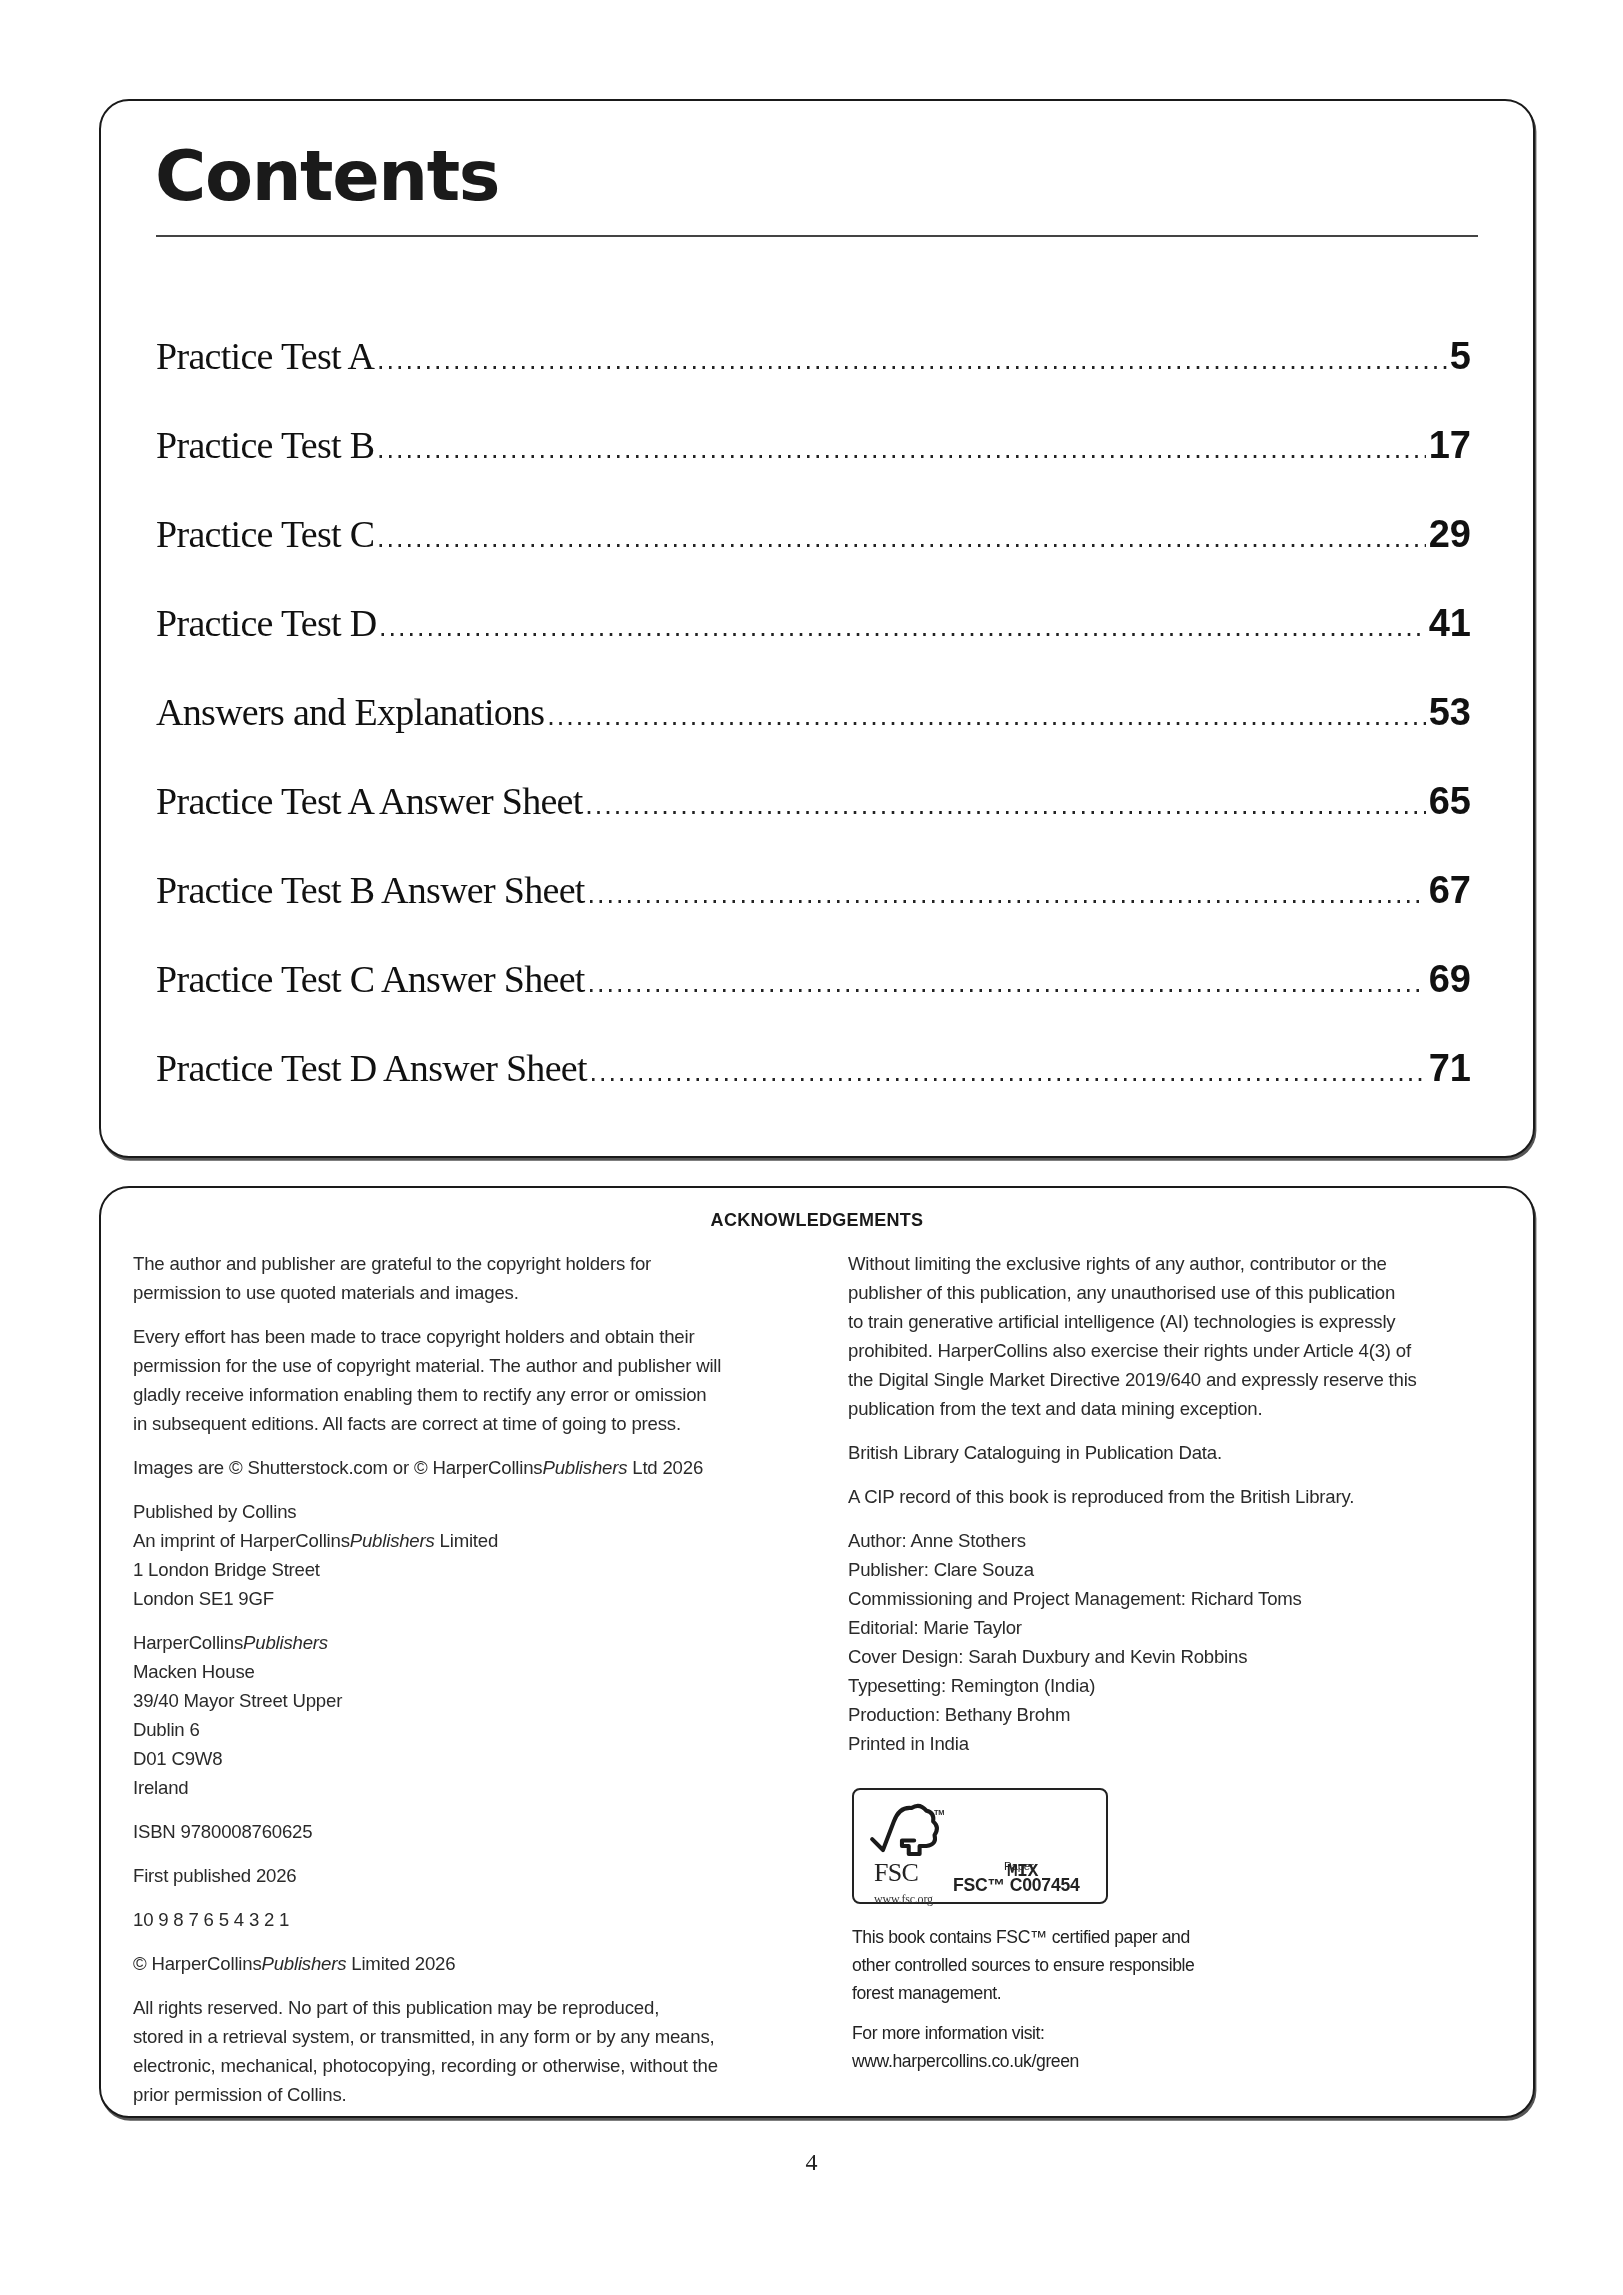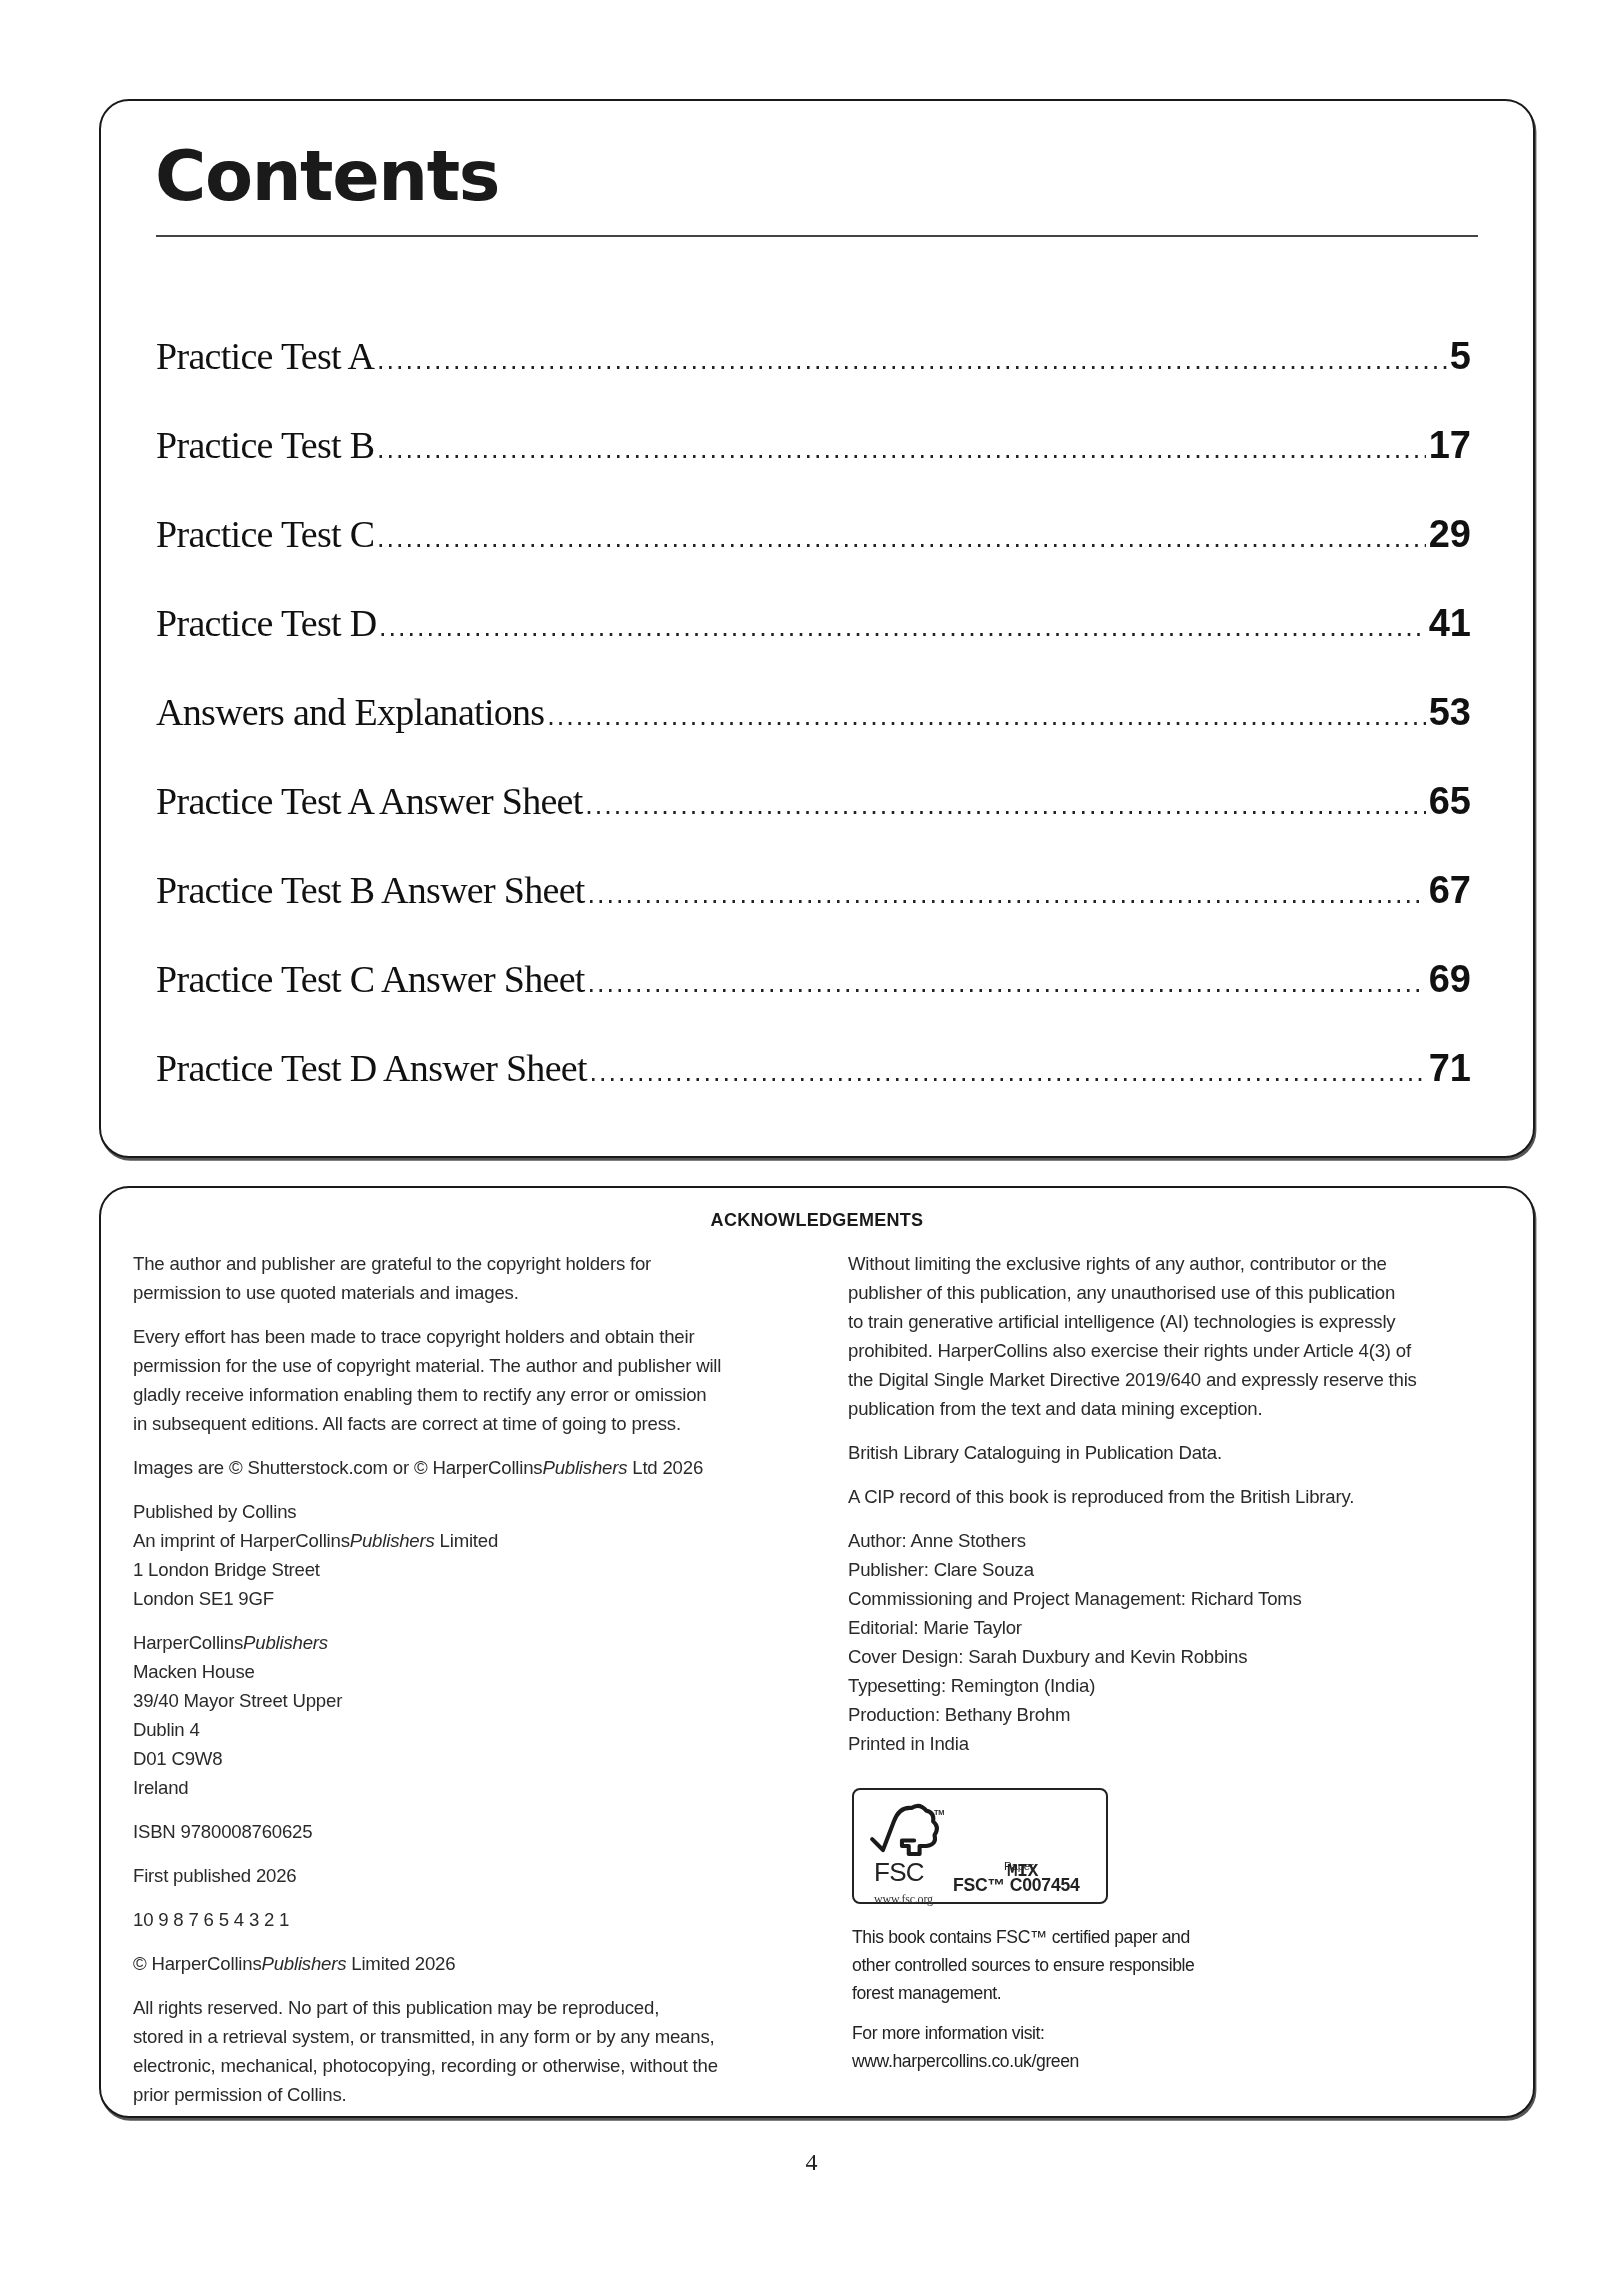--- a/index.html
+++ b/index.html
@@ -21,21 +21,21 @@
 
   .ack-heading { position: absolute; left: 0; right: 0; top: 21.6px; text-align: center; font-family: "Liberation Sans", sans-serif; font-weight: bold; font-size: 18px; letter-spacing: 0.3px; }
   .col { position: absolute; top: 61px; font-family: "Liberation Sans", sans-serif; font-size: 18.6px; line-height: 29px; color: #2a2a2a; letter-spacing: -0.2px; }
   .col-left { left: 32px; width: 690px; }
   .col-right { left: 747px; width: 649px; }
   .col p { margin: 0 0 15px 0; }
   .col .line { display: block; }
 
   .fsc-logo { position: relative; width: 252px; height: 112px; border: 2px solid #222; border-radius: 8px; margin: 30px 0 19px 4px; }
   .fsc-tree { position: absolute; left: 9.5px; top: 6.8px; width: 80px; height: 68px; }
-  .fsc-word { position: absolute; left: 20px; top: 68px; font-family: Liberation Sans, sans-serif; font-size: 26px; letter-spacing: -0.7px; color: #222; }
+  .fsc-word { position: absolute; left: 20px; top: 68px; font-family: Liberation Serif, serif; font-size: 26px; letter-spacing: -0.7px; color: #222; }
   .fsc-url { position: absolute; left: 20px; top: 95px; font-family: Liberation Serif, serif; font-size: 12px; color: #333; }
   .fsc-mix { position: absolute; left: 153px; top: 19px; font-family: Liberation Mono, monospace; font-weight: bold; font-size: 17.6px; color: #222; margin-top: 48px; }
   .fsc-paper { position: absolute; left: 150px; top: 62px; font-family: "Liberation Sans", sans-serif; font-size: 11.5px; color: #222; }
   .fsc-code { position: absolute; left: 99px; top: 81px; font-family: "Liberation Sans", sans-serif; font-weight: bold; font-size: 17.6px; color: #222; white-space: nowrap; }
   .fsc-tm { position: absolute; left: 80px; top: 8px; font-size: 7.4px; font-weight: bold; }
 
   .fsc-text { font-family: "Liberation Sans", sans-serif; font-size: 17.6px; line-height: 28px; color: #222; margin-left: 4px; letter-spacing: -0.4px; }
   .fsc-text p { margin: 0 0 12px 0; }
 
   .page-number { position: absolute; left: 0; right: 0; top: 2149px; text-align: center; font-family: "Liberation Serif", serif; font-size: 24px; color: #222; }
@@ -113,21 +113,21 @@
     <p>
       <span class="line">Published by Collins</span>
       <span class="line"><span>An imprint of HarperCollins</span><i>Publishers</i><span> Limited</span></span>
       <span class="line">1 London Bridge Street</span>
       <span class="line">London SE1 9GF</span>
     </p>
     <p>
       <span class="line"><span>HarperCollins</span><i>Publishers</i></span>
       <span class="line">Macken House</span>
       <span class="line">39/40 Mayor Street Upper</span>
-      <span class="line">Dublin 4</span>
+      <span class="line">Dublin 6</span>
       <span class="line">D01 C9W8</span>
       <span class="line">Ireland</span>
     </p>
     <p>ISBN 9780008760625</p>
     <p>First published 2026</p>
     <p>10 9 8 7 6 5 4 3 2 1</p>
     <p><span>© HarperCollins</span><i>Publishers</i><span> Limited 2026</span></p>
     <p>
       <span class="line">All rights reserved. No part of this publication may be reproduced,</span>
       <span class="line">stored in a retrieval system, or transmitted, in any form or by any means,</span>

